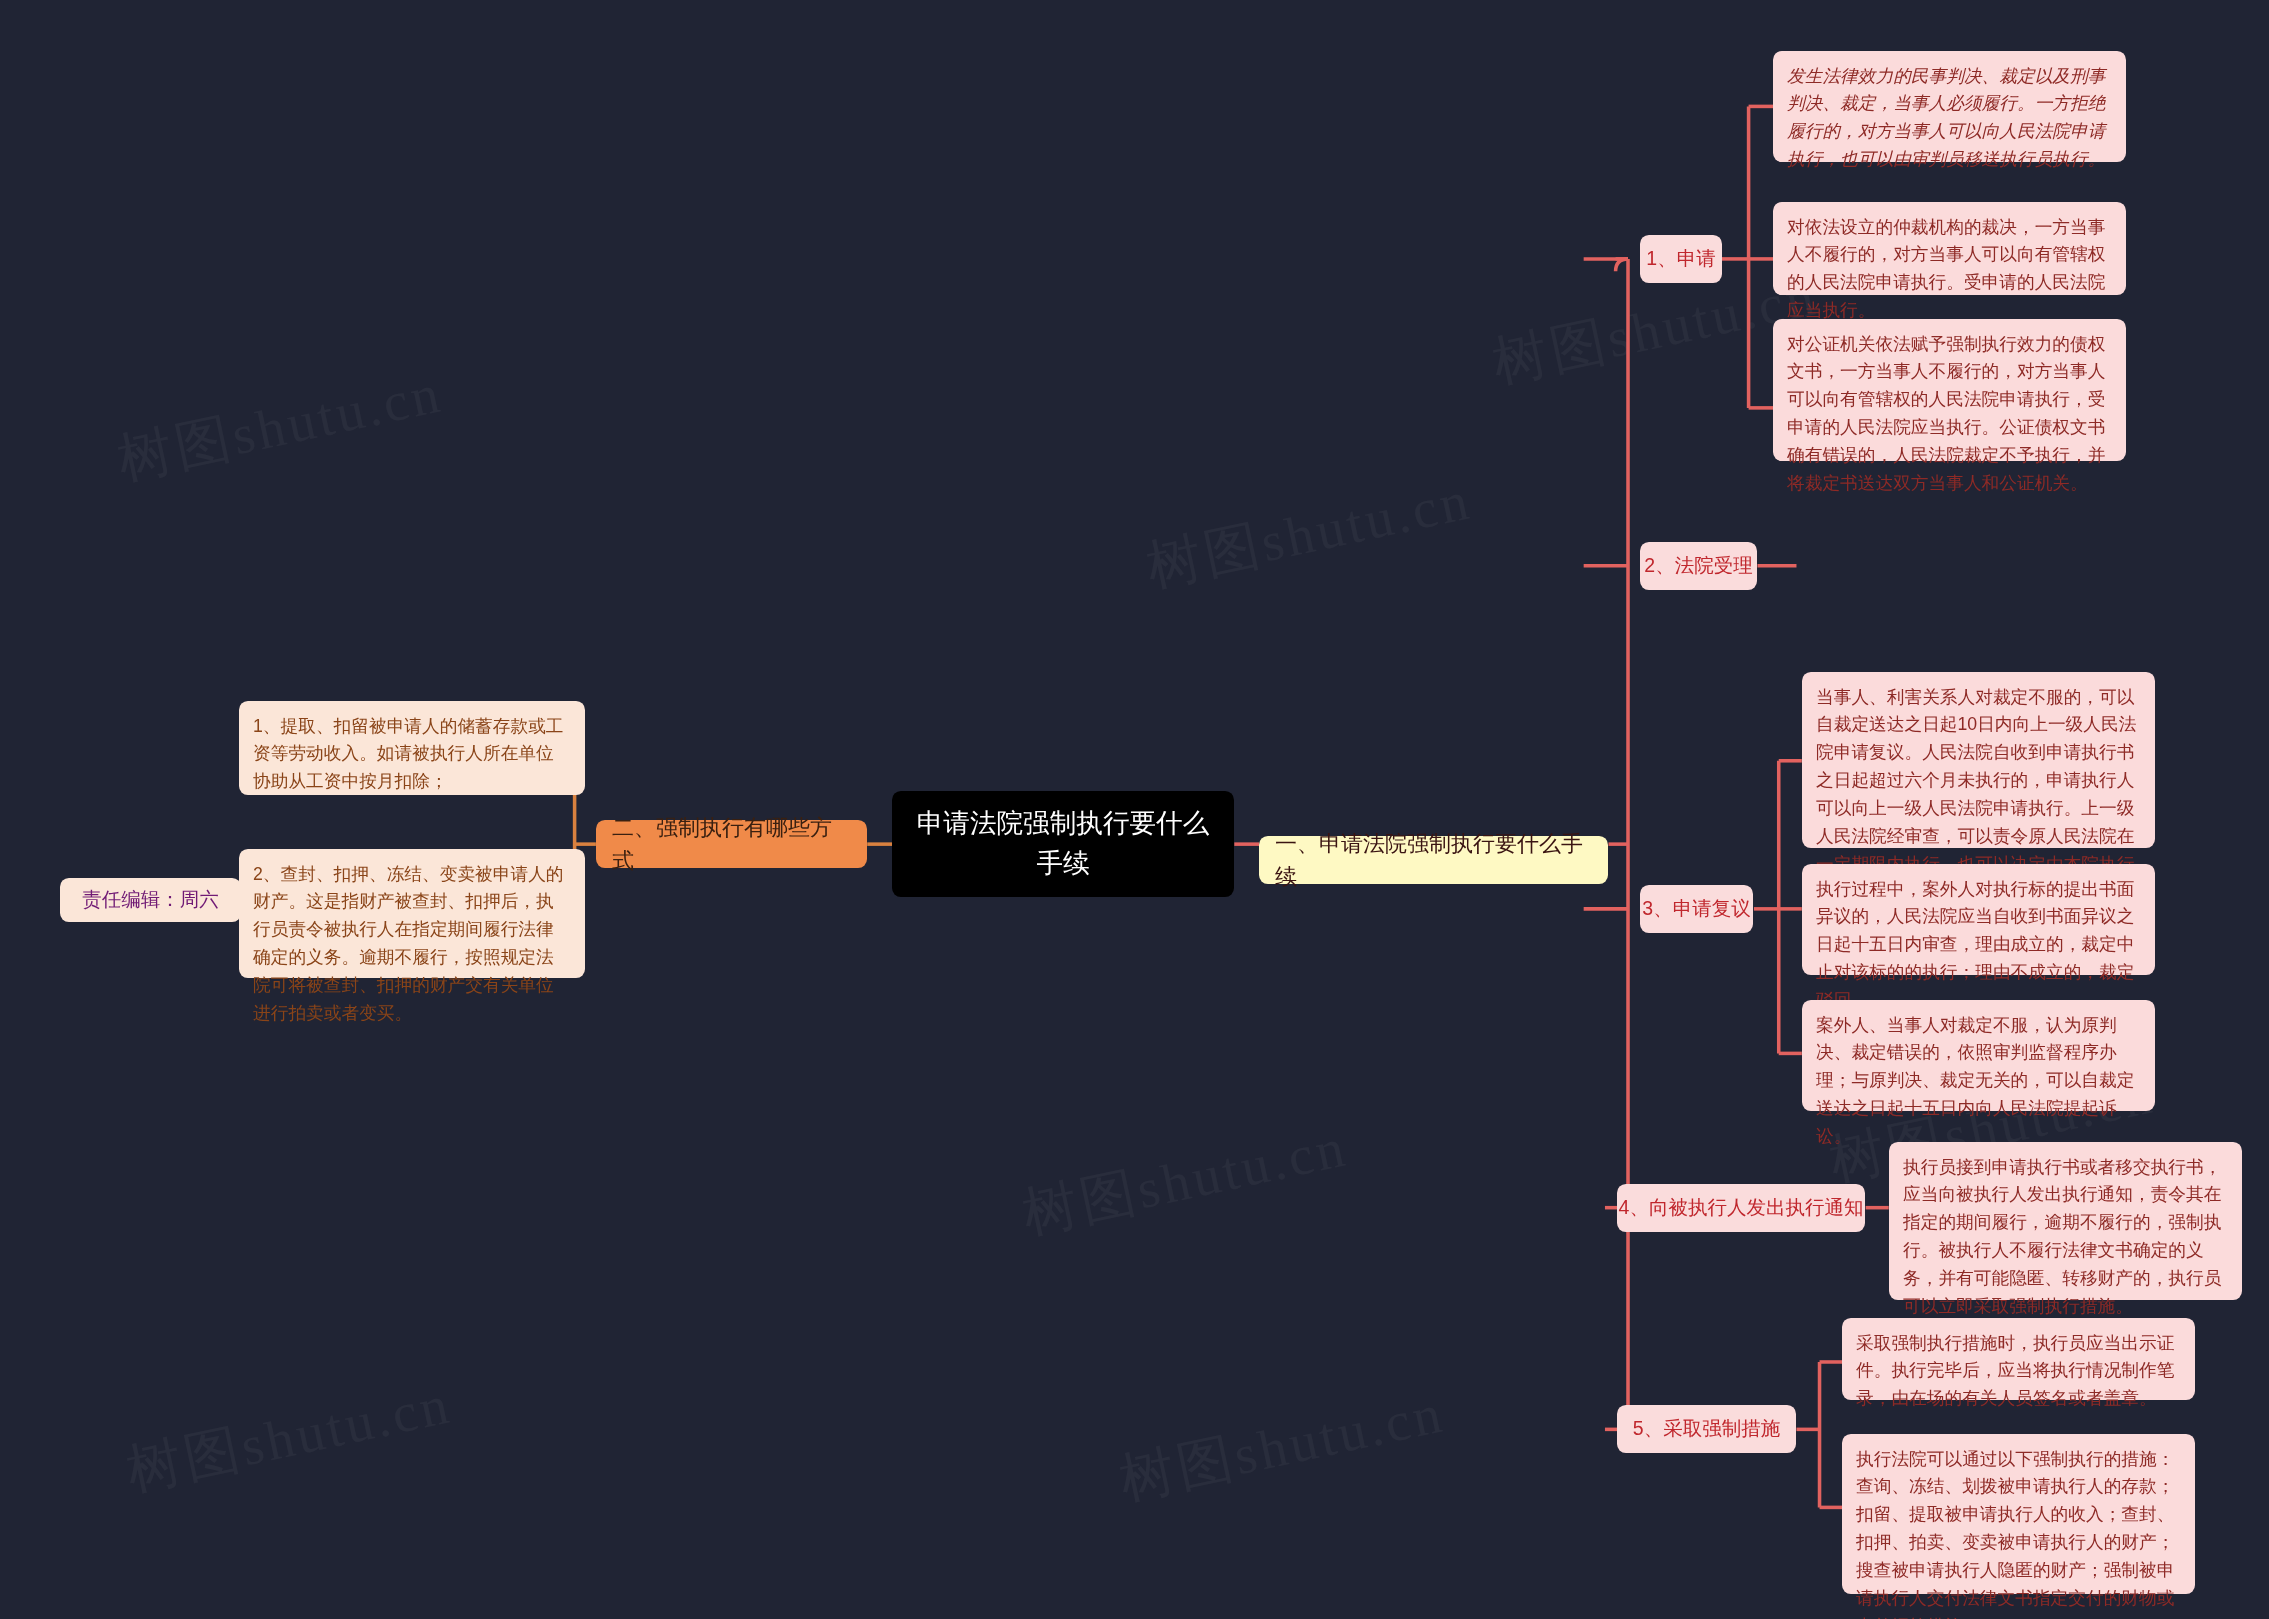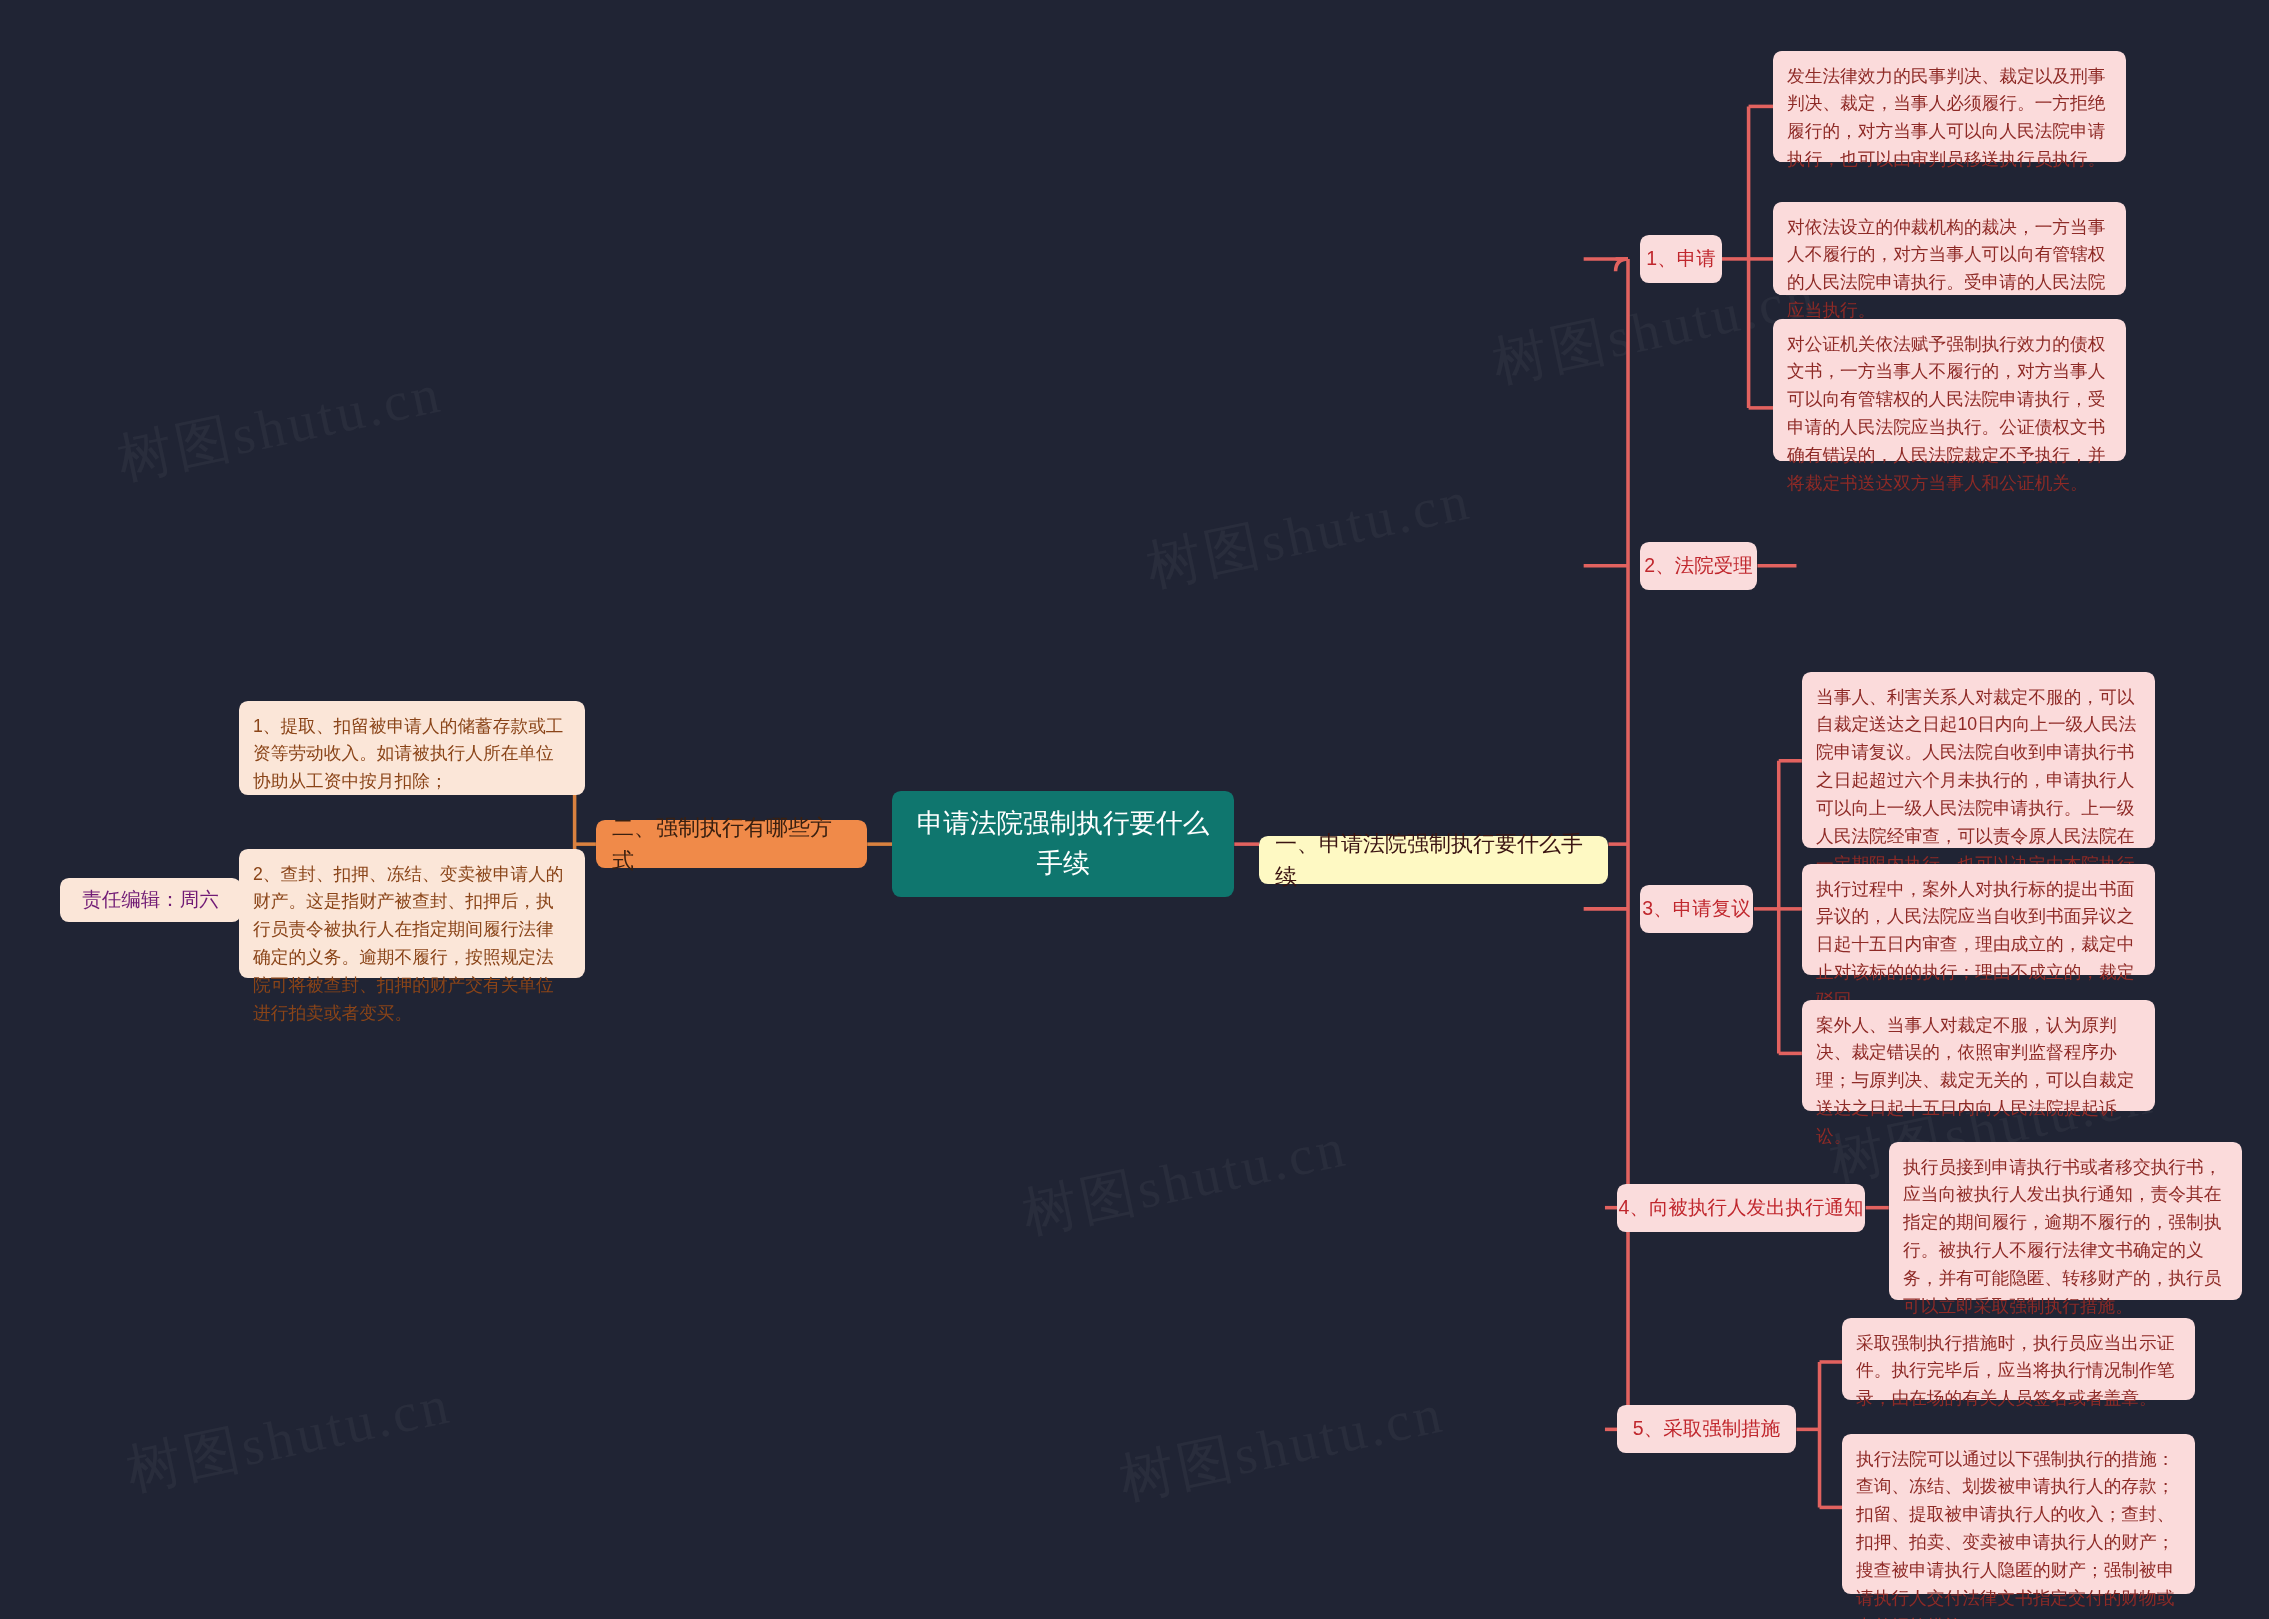--- a/index.html
+++ b/index.html
@@ -28,21 +28,21 @@
     position:absolute;
     box-sizing:border-box;
     border-radius:10.6px;
     line-height:1.5;
     white-space:pre-wrap;
     word-break:break-all;
   }
 
   
   .root{
-    background:#0f766e;color:#ffffff;
+    background:#000000;color:#ffffff;
     font-size:26.6px;text-align:center;
     padding:14px 19.5px;
     border-radius:8.9px;
     display:flex;align-items:center;justify-content:center;
   }
 
   
   .l1-red{
     background:#fef9c3;color:#3a1412;
     font-size:22px;padding:9.8px 16px;
@@ -161,21 +161,21 @@
   <div class="node l1-red" style="left:1259px;top:820px;width:349px;height:48px;">一、申请法院强制执行要什么手续</div>
 
   <div class="node l1-orange" style="left:596px;top:820px;width:271px;height:48px;">二、强制执行有哪些方式</div>
 
   <div class="node l2-pink" style="left:1640px;top:235px;width:82px;height:48px;">1、申请</div>
   <div class="node l2-pink" style="left:1640px;top:542px;width:117px;height:48px;">2、法院受理</div>
   <div class="node l2-pink" style="left:1640px;top:885px;width:113px;height:48px;">3、申请复议</div>
   <div class="node l2-pink" style="left:1617px;top:1184px;width:248px;height:48px;">4、向被执行人发出执行通知</div>
   <div class="node l2-pink" style="left:1617px;top:1405px;width:179px;height:48px;">5、采取强制措施</div>
 
-  <div class="node l3-pink" style="left:1773px;top:51px;width:353px;height:111px;">发生法律效力的民事判决、裁定以及刑事判决、裁定，当事人必须履行。一方拒绝履行的，对方当事人可以向人民法院申请执行，也可以由审判员移送执行员执行。</div>
+  <div class="node l3-pink" style="left:1773px;top:51px;width:353px;height:111px;font-style:italic;">发生法律效力的民事判决、裁定以及刑事判决、裁定，当事人必须履行。一方拒绝履行的，对方当事人可以向人民法院申请执行，也可以由审判员移送执行员执行。</div>
   <div class="node l3-pink" style="left:1773px;top:202px;width:353px;height:93px;">对依法设立的仲裁机构的裁决，一方当事人不履行的，对方当事人可以向有管辖权的人民法院申请执行。受申请的人民法院应当执行。</div>
   <div class="node l3-pink" style="left:1773px;top:319px;width:353px;height:142px;">对公证机关依法赋予强制执行效力的债权文书，一方当事人不履行的，对方当事人可以向有管辖权的人民法院申请执行，受申请的人民法院应当执行。公证债权文书确有错误的，人民法院裁定不予执行，并将裁定书送达双方当事人和公证机关。</div>
 
 
   <div class="node l3-pink" style="left:1802px;top:672px;width:353px;height:176px;">当事人、利害关系人对裁定不服的，可以自裁定送达之日起10日内向上一级人民法院申请复议。人民法院自收到申请执行书之日起超过六个月未执行的，申请执行人可以向上一级人民法院申请执行。上一级人民法院经审查，可以责令原人民法院在一定期限内执行，也可以决定由本院执行或者指令其他人民法院执行。</div>
   <div class="node l3-pink" style="left:1802px;top:864px;width:353px;height:111px;">执行过程中，案外人对执行标的提出书面异议的，人民法院应当自收到书面异议之日起十五日内审查，理由成立的，裁定中止对该标的的执行；理由不成立的，裁定驳回。</div>
   <div class="node l3-pink" style="left:1802px;top:1000px;width:353px;height:111px;">案外人、当事人对裁定不服，认为原判决、裁定错误的，依照审判监督程序办理；与原判决、裁定无关的，可以自裁定送达之日起十五日内向人民法院提起诉讼。</div>
 
   <div class="node l3-pink" style="left:1889px;top:1142px;width:353px;height:158px;">执行员接到申请执行书或者移交执行书，应当向被执行人发出执行通知，责令其在指定的期间履行，逾期不履行的，强制执行。被执行人不履行法律文书确定的义务，并有可能隐匿、转移财产的，执行员可以立即采取强制执行措施。</div>
 

